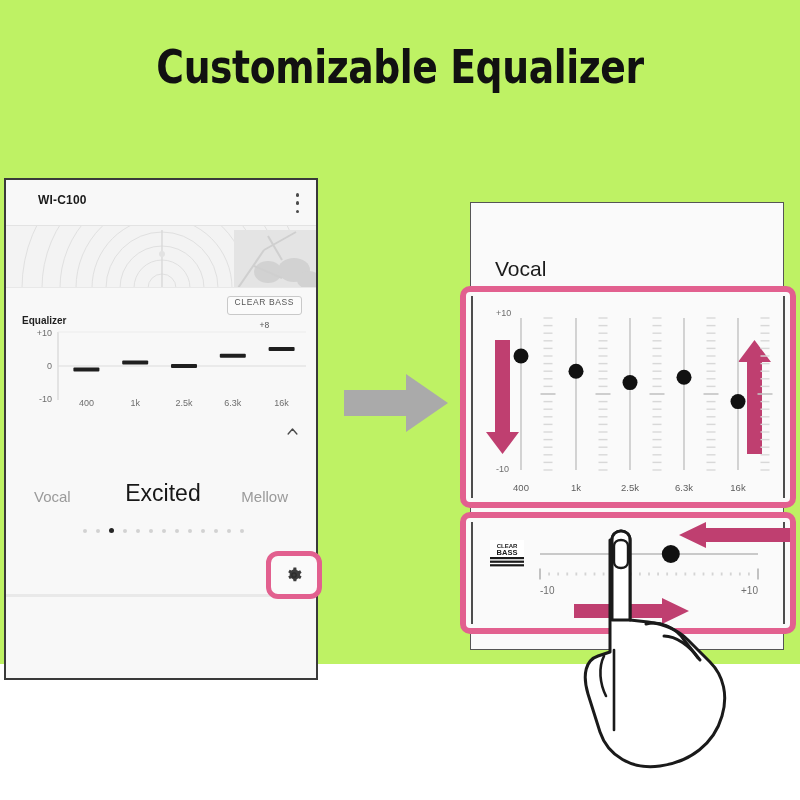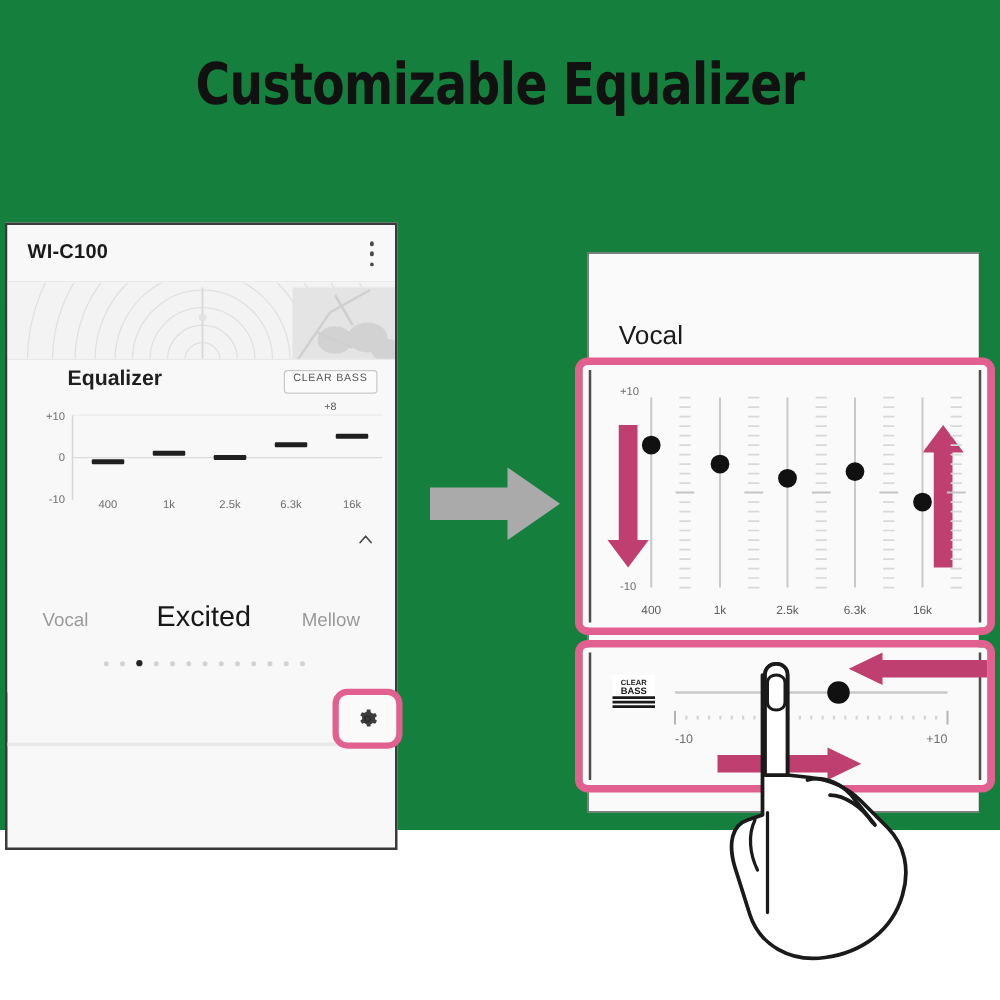--- a/index.html
+++ b/index.html
@@ -3,21 +3,21 @@
 <meta charset="utf-8">
 <title>Customizable Equalizer</title>
 <style>
   * { box-sizing: border-box; margin: 0; padding: 0; }
   html, body {
     width: 800px; height: 800px;
     background: #ffffff;
     font-family: "Liberation Sans", sans-serif;
     overflow: hidden;
   }
-  #stage { position: relative; width: 800px; height: 664px; background:#15803d; }
+  #stage { position: relative; width: 800px; height: 664px; background:#bef264; }
 
   
   #page-title {
     position: absolute; left: 0; top: 40px; width: 800px;
     text-align: center;
     font-family: "DejaVu Sans", sans-serif;
     font-weight: 700;
     font-size: 46px;
     letter-spacing: -0.5px;
     color: #111111;
@@ -31,22 +31,22 @@
     position: absolute; left: 4px; top: 178px;
     width: 314px; height: 502px;
     background: #f8f8f8;
     border: 2px solid #3a3a3a;
   }
   #phone-header {
     position: relative; height: 46px; background: #f8f8f8;
     border-bottom: 1px solid #e3e3e3;
   }
   #device-name {
-    position: absolute; left: 16px; top: 13px;
-    font-size: 16px; font-weight: 700; color: #1a1a1a;
+    position: absolute; left: 32px; top: 13px;
+    font-size: 12px; font-weight: 700; color: #1a1a1a;
     letter-spacing: .2px;
   }
   #kebab-menu {
     position: absolute; right: 16px; top: 13px;
     width: 5px; height: 20px;
     display: flex; flex-direction: column; justify-content: space-between;
     align-items: center;
   }
   #kebab-menu i { display:block; width:3.5px; height:3.5px; border-radius:50%; background:#4a4a4a; }
 
@@ -68,22 +68,22 @@
     font-size: 13px; color: #707070;
   }
   #chevron-down-icon {
     position:absolute; right:16px; top:14px;
     width:14px; height:14px;
   }
 
   
   #eq-block { position: relative; height: 128px; background:#f8f8f8; padding-top: 10px; }
   #eq-title {
-    position:absolute; left:16px; top:5px;
-    font-size: 17px; font-weight: 700; color: #1f1f1f; margin-left: 32px;
+    position:absolute; left:16px; top:27px;
+    font-size: 10px; font-weight: 700; color: #1f1f1f;
   }
   #clear-bass-badge {
     position:absolute; right:14px; top:8px;
     border: 1px solid #c9c9c9; border-radius: 3px;
     height: 19px; padding: 0 7px;
     display:flex; align-items:center; gap: 13px;
     background: #fbfbfb;
     flex-direction: column;
   }
   #clear-bass-badge .cb-label { font-size: 8.5px; color:#555; letter-spacing:.6px; }

